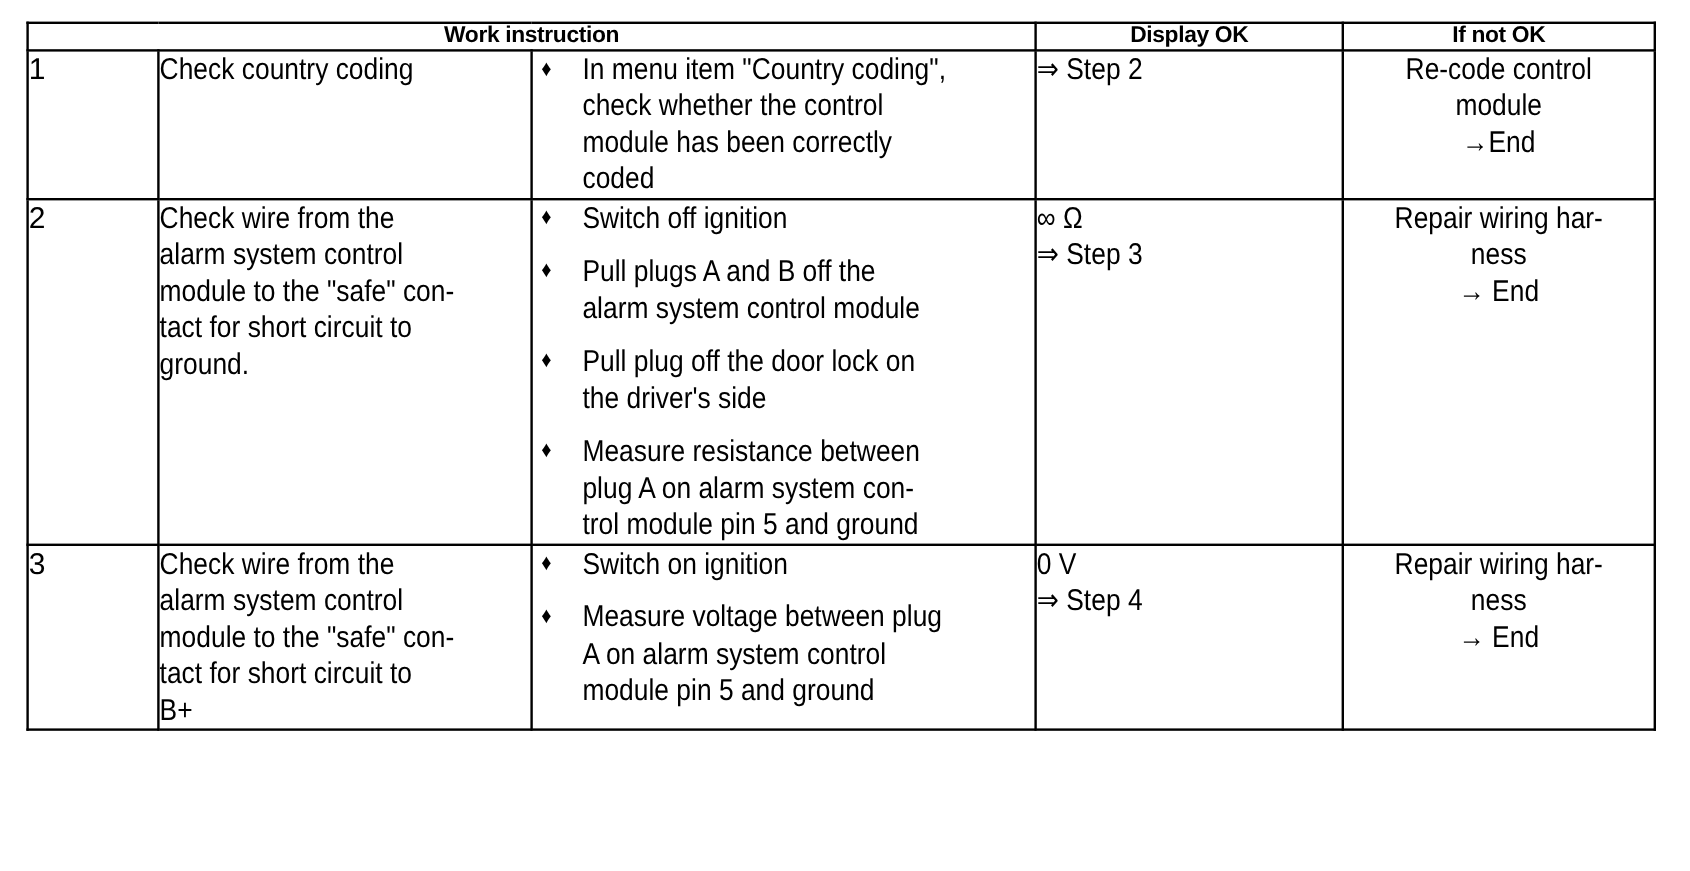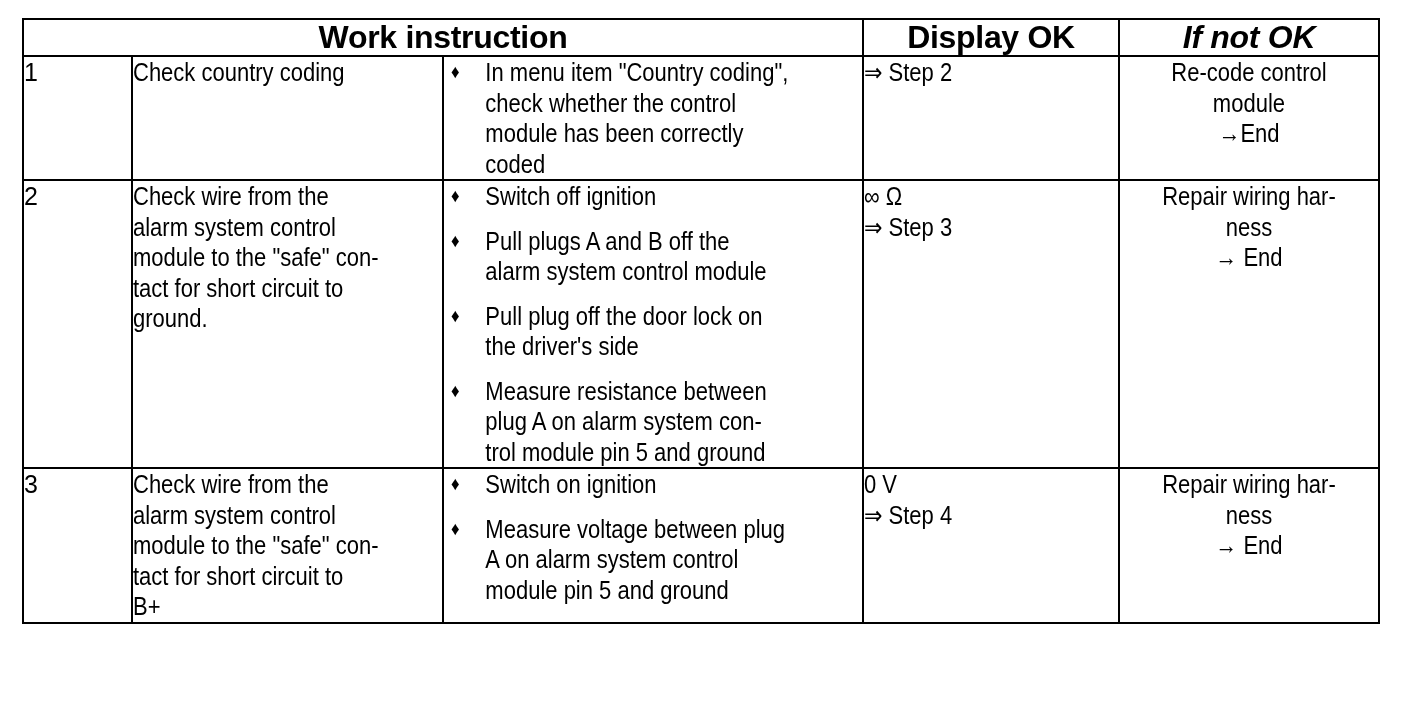--- a/index.html
+++ b/index.html
@@ -46,30 +46,30 @@
   col.c-disp  { width: 256px; }
   col.c-notok { width: 260px; }
 
   
   thead th {
     border-bottom-width: 3px;
     border-top-width: 3px;
   }
   .hdr-text {
     font-weight: bold;
-    font-size: 32px;
+    font-size: 19px;
     line-height: 1.1;
     letter-spacing: -0.3px;
     transform: scaleX(0.86);
     transform-origin: left center;
     white-space: nowrap;
   }
   th.h-work  { padding: 12px 0 13px 12px; }
   th.h-disp  { padding: 12px 0 13px 12px; }
-  th.h-notok { padding: 12px 0 13px 12px; font-style: italic; }
+  th.h-notok { padding: 12px 0 13px 12px; }
 
   
   .cell-txt {
     font-size: 25px;
     line-height: 30.5px;
     transform: scaleX(0.88);
     transform-origin: left top;
     width: 113.6%;
   }
   td.num   { padding: 10px 0 14px 9px; }

